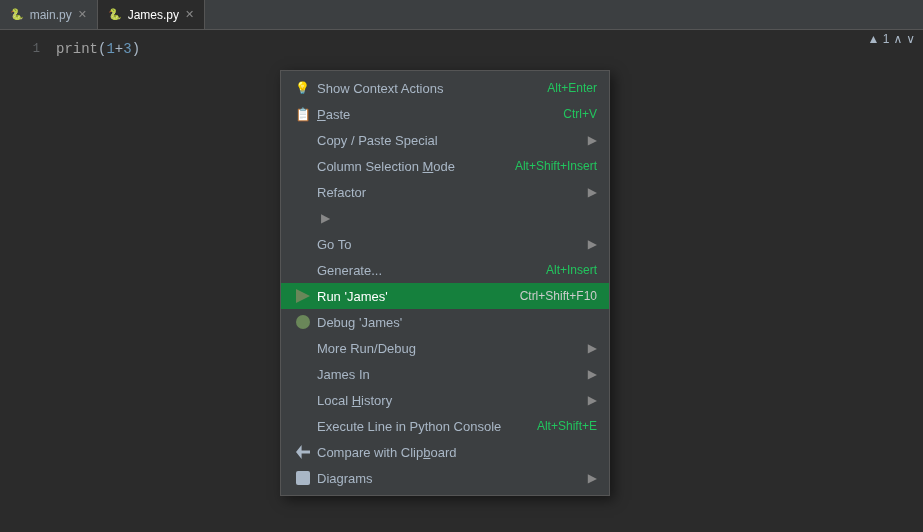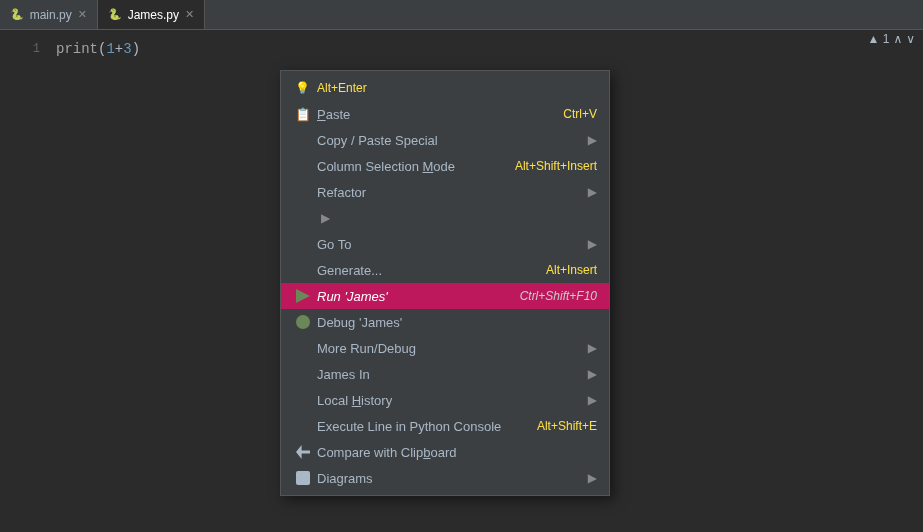--- a/index.html
+++ b/index.html
@@ -97,40 +97,39 @@
     }
     .menu-item {
       display: flex;
       align-items: center;
       padding: 4px 12px;
       height: 26px;
       cursor: pointer;
       position: relative;
     }
     .menu-item.highlighted {
-      background: #be185d;
-      font-style: italic;
+      background: #15803d;
     }
     .menu-item .item-icon {
       width: 20px;
       min-width: 20px;
       display: flex;
       align-items: center;
       justify-content: center;
       margin-right: 4px;
     }
     .menu-item .item-label {
       flex: 1;
       color: #a9b7c6;
     }
     .menu-item.highlighted .item-label {
       color: #fff;
     }
     .menu-item .item-shortcut {
-      color: #fde047;
+      color: #22c55e;
       font-size: 12px;
     }
     .menu-item.highlighted .item-shortcut {
       color: #ccc;
     }
     .menu-item .item-arrow {
       color: #888;
       font-size: 12px;
       margin-left: 4px;
     }
@@ -167,20 +166,21 @@
 <div class="top-right">
   <span>▲ 1</span>
   <span>∧</span>
   <span>∨</span>
 </div>
 
 <div class="context-menu">
 
   <div class="menu-item">
     <span class="item-icon icon-bulb">💡</span>
+    <span class="item-label">Show Context Actions</span>
     <span class="item-shortcut">Alt+Enter</span>
   </div>
 
   <div class="menu-item">
     <span class="item-icon">📋</span>
     <span class="item-label"><span class="underline">P</span>aste</span>
     <span class="item-shortcut">Ctrl+V</span>
   </div>
 
   <div class="menu-item">

